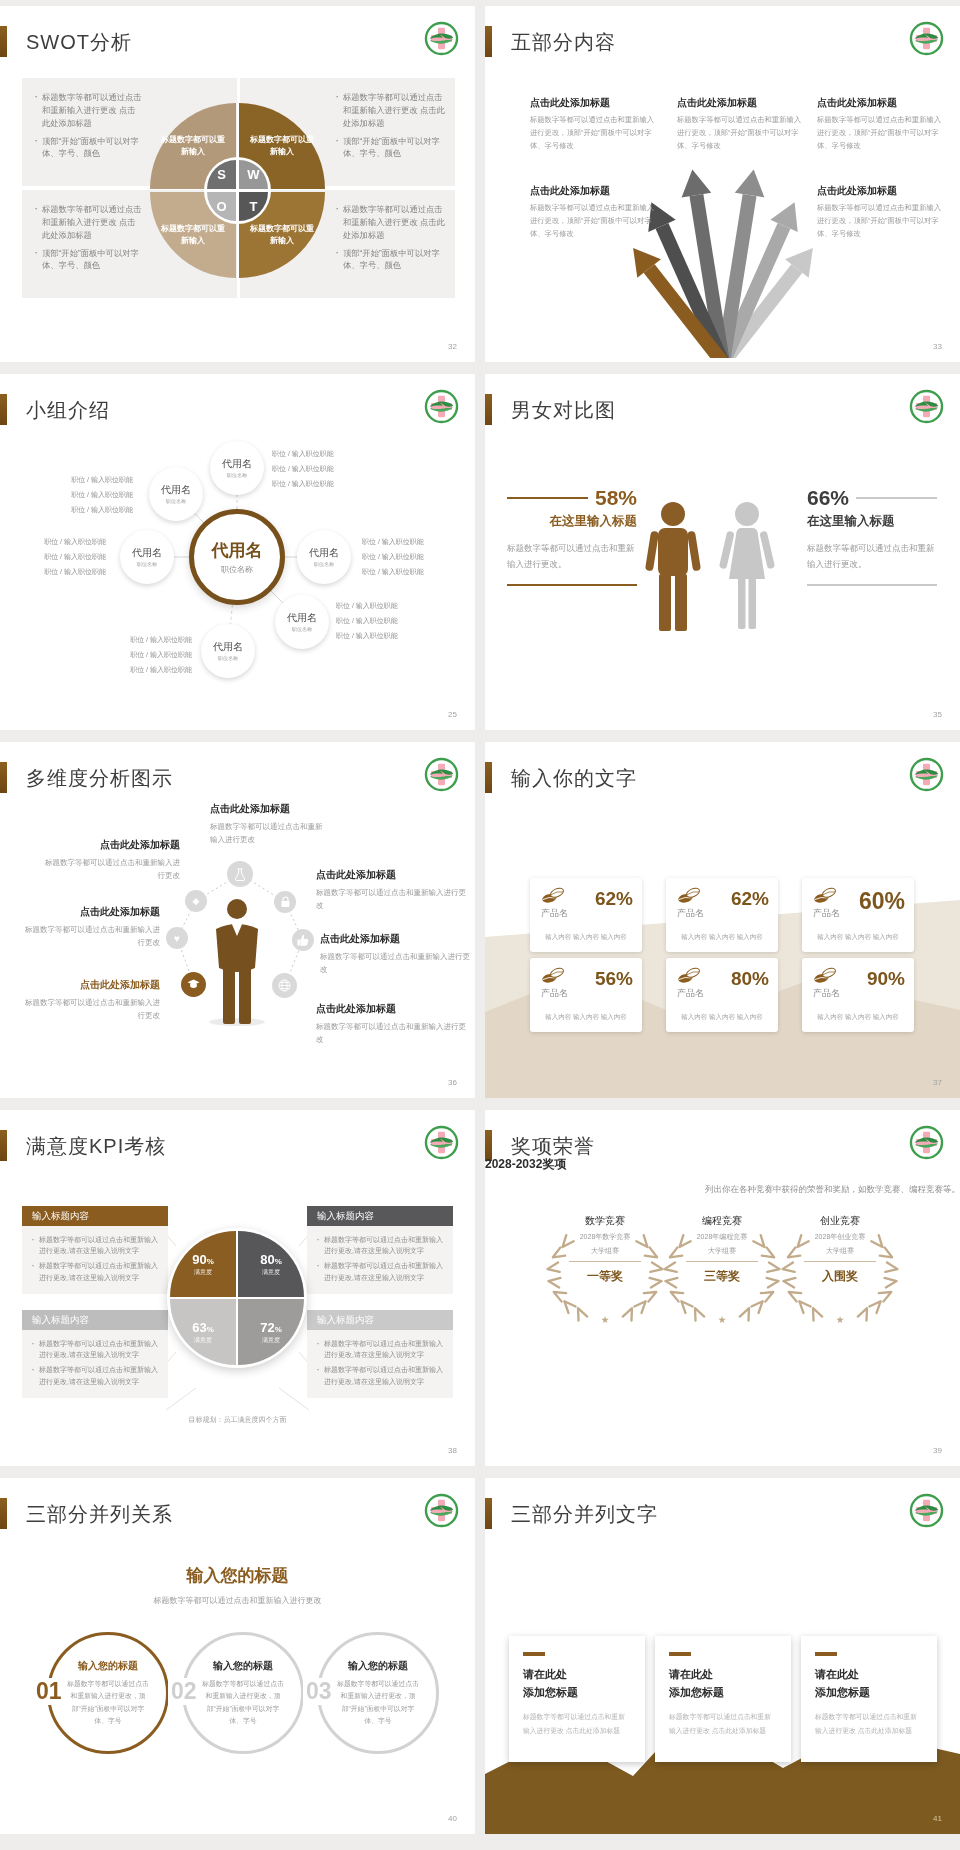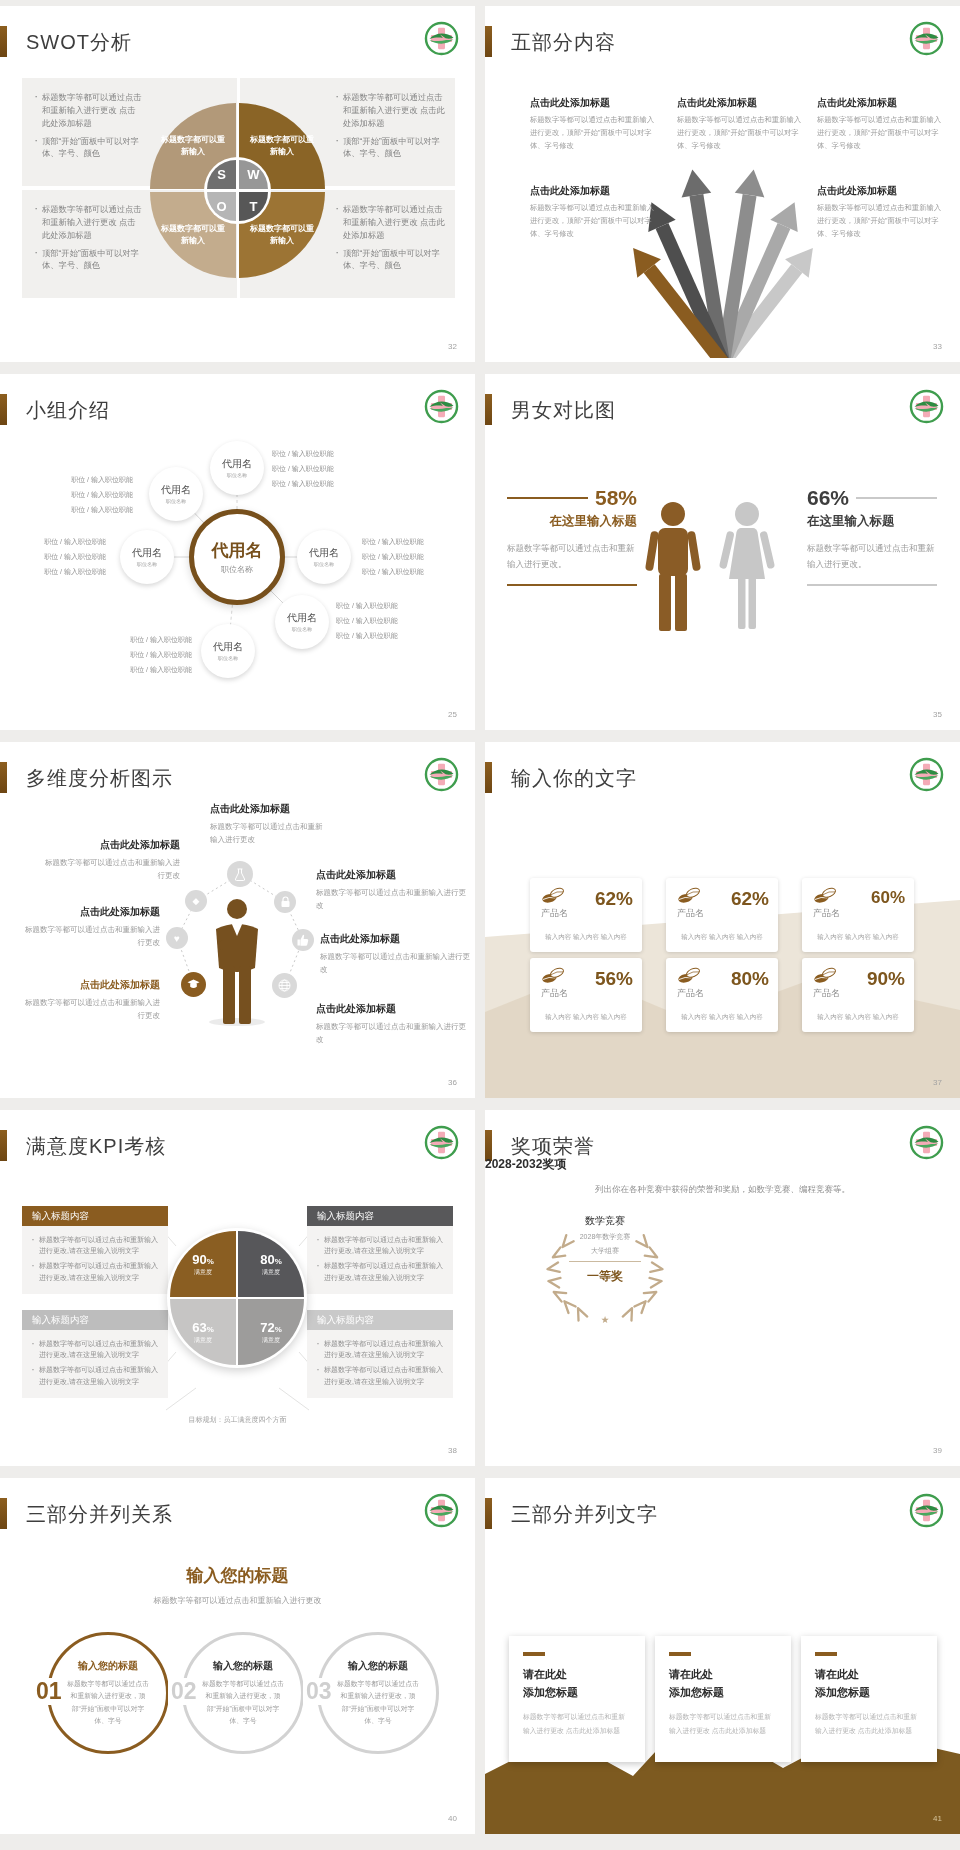--- a/index.html
+++ b/index.html
@@ -447,21 +447,21 @@
       </svg>
     <div class="abs" style="left:11px;top:29px;font-size:9px;color:#8c8c8c">产品名</div>
     <div class="abs" style="right:9px;top:10px;font-size:19px;font-weight:bold;color:#7d561e"><span>62</span><span>%</span></div>
     <div class="abs" style="left:0;right:0;top:55px;text-align:center;font-size:6.5px;color:#a0a0a0">输入内容 输入内容 输入内容</div>
   </div>
   <div class="pcard" style="left:317px;top:136px">
     <svg class="abs" style="left:11px;top:9px" width="24" height="17" viewBox="0 0 30 21">
         <use href="#bean-sym"></use>
       </svg>
     <div class="abs" style="left:11px;top:29px;font-size:9px;color:#8c8c8c">产品名</div>
-    <div class="abs" style="right:9px;top:10px;font-size:17px;font-weight:bold;color:#7d561e"><span>60</span><span>%</span></div>
+    <div class="abs" style="right:9px;top:10px;font-size:23px;font-weight:bold;color:#7d561e"><span>60</span><span>%</span></div>
     <div class="abs" style="left:0;right:0;top:55px;text-align:center;font-size:6.5px;color:#a0a0a0">输入内容 输入内容 输入内容</div>
   </div>
   <div class="pcard" style="left:45px;top:216px">
     <svg class="abs" style="left:11px;top:9px" width="24" height="17" viewBox="0 0 30 21">
         <use href="#bean-sym"></use>
       </svg>
     <div class="abs" style="left:11px;top:29px;font-size:9px;color:#8c8c8c">产品名</div>
     <div class="abs" style="right:9px;top:10px;font-size:19px;font-weight:bold;color:#7d561e"><span>56</span><span>%</span></div>
     <div class="abs" style="left:0;right:0;top:55px;text-align:center;font-size:6.5px;color:#a0a0a0">输入内容 输入内容 输入内容</div>
   </div>
@@ -555,32 +555,52 @@
 </section>
 
 <section class="slide" style="left:485px;top:1110px">
   <span class="sbar"></span>
   <h2 class="stitle">奖项荣誉</h2>
   <svg class="slogo">
       <use href="#logo-sym"></use>
     </svg>
 
   <div class="abs" style="left:0;right:0;top:46px;font-size:12px;font-weight:bold;color:#2d2d2d">2028-2032奖项</div>
-  <div class="abs" style="left:0;right:0;top:74px;text-align:center;font-size:8.5px;color:#8f8f8f">列出你在各种竞赛中获得的荣誉和奖励，如数学竞赛、编程竞赛等。</div>
+  <div class="abs" style="left:0;right:0;top:74px;text-align:right;font-size:8.5px;color:#8f8f8f">列出你在各种竞赛中获得的荣誉和奖励，如数学竞赛、编程竞赛等。</div>
 
   <div class="award" style="left:55px">
     <svg class="abs" style="left:0;top:14px;z-index:0" width="130" height="96" viewBox="0 0 130 100">
         <use href="#wreath-sym"></use>
       </svg>
     <div class="cat">数学竞赛</div>
     <div class="ln">2028年数学竞赛</div>
     <div class="ln">大学组赛</div>
     <div class="rule"></div>
     <div class="awd">一等奖</div>
   </div>
+  <div class="award" style="left:172px">
+    <svg class="abs" style="left:0;top:14px;z-index:0" width="130" height="96" viewBox="0 0 130 100">
+        <use href="#wreath-sym"></use>
+      </svg>
+    <div class="cat">编程竞赛</div>
+    <div class="ln">2028年编程竞赛</div>
+    <div class="ln">大学组赛</div>
+    <div class="rule"></div>
+    <div class="awd">三等奖</div>
+  </div>
+  <div class="award" style="left:290px">
+    <svg class="abs" style="left:0;top:14px;z-index:0" width="130" height="96" viewBox="0 0 130 100">
+        <use href="#wreath-sym"></use>
+      </svg>
+    <div class="cat">创业竞赛</div>
+    <div class="ln">2028年创业竞赛</div>
+    <div class="ln">大学组赛</div>
+    <div class="rule"></div>
+    <div class="awd">入围奖</div>
+  </div>
   <span class="spage">39</span>
 </section>
 
 <section class="slide" style="left:0;top:1478px">
   <span class="sbar"></span>
   <h2 class="stitle">三部分并列关系</h2>
   <svg class="slogo">
       <use href="#logo-sym"></use>
     </svg>
 

